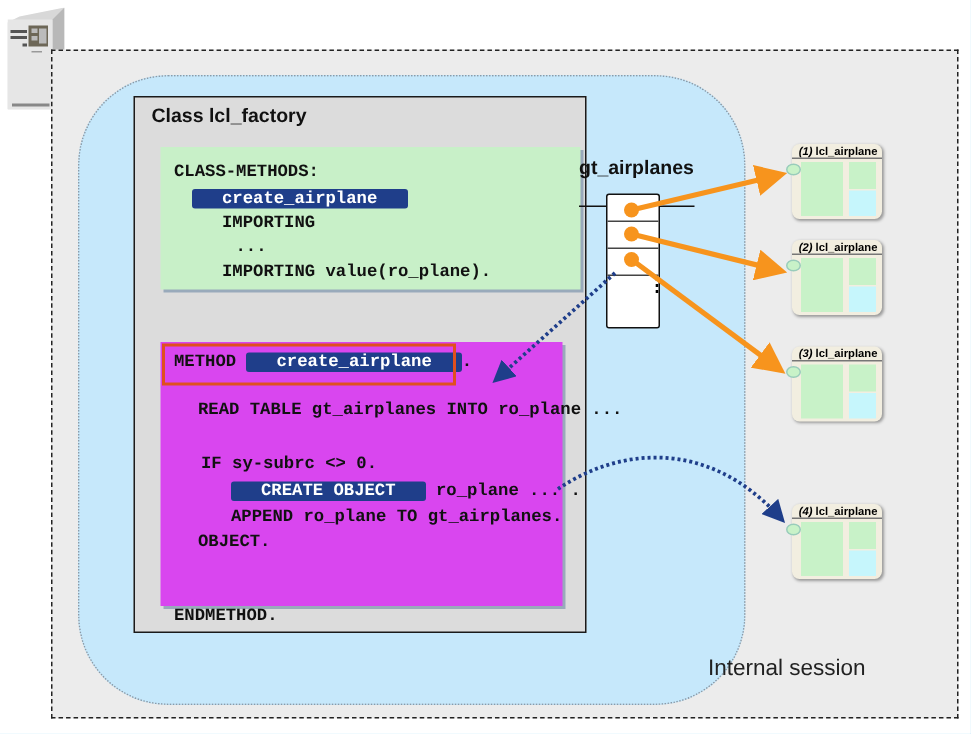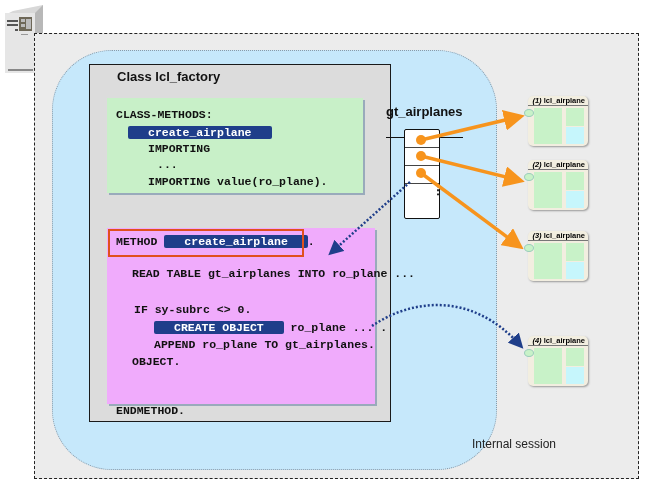--- a/index.html
+++ b/index.html
@@ -1,26 +1,26 @@
 <!DOCTYPE html>
 <html><head>
 <meta charset="utf-8">
 <style>
   html, body { margin:0; padding:0; background:#ffffff; }
   body { width:647px; height:489px; position:relative; overflow:hidden; font-family:"Liberation Sans", sans-serif; }
   .abs { position:absolute; }
   #server { left:5px; top:5px; width:38px; height:68px; }
   #outer { left:34px; top:33px; width:605px; height:446px; background:#ececec; border:1.5px dashed #222; box-sizing:border-box; }
   #session-bg { left:52px; top:50px; width:445px; height:420px; background:#c6e8fb; border:1px dotted #8a9aa8; border-radius:60px; box-sizing:border-box; }
-  #session-label { left:472px; top:437px; font-size:12px; color:#222; }
+  #session-label { left:472px; top:437px; font-size:15px; color:#222; }
   #class-box { left:89px; top:64px; width:302px; height:358px; background:#dcdcdc; border:1.5px solid #1a1a1a; box-sizing:border-box; }
-  #class-title { left:101px; top:69px; font-size:13px; font-weight:bold; color:#111;margin-left:16px; }
+  #class-title { left:101px; top:69px; font-size:13px; font-weight:bold; color:#111; }
   .code { font-family:"Liberation Mono", monospace; font-weight:bold; font-size:11.5px; color:#111; white-space:pre; line-height:18px; }
-  #def-box { left:107px; top:98px; width:256px; height:95px; background:#c8f0c8; box-shadow:2px 2px 0 #9ab; }
-  #impl-box { left:107px; top:228px; width:268px; height:176px; background:#f0abfc; box-shadow:2px 2px 0 #9ab; }
+  #def-box { left:107px; top:98px; width:280px; height:95px; background:#c8f0c8; box-shadow:2px 2px 0 #9ab; }
+  #impl-box { left:107px; top:228px; width:268px; height:176px; background:#d946ef; box-shadow:2px 2px 0 #9ab; }
   .hl { background:#1f3e8a; color:#fff; padding:0 20px; border-radius:2px; }
   #method-frame { left:108px; top:229px; width:196px; height:28px; border:2px solid #e0501e; box-sizing:border-box; }
   #gt-label { left:386px; top:104px; font-size:13px; font-weight:bold; color:#111; border-bottom:1.5px solid #111; padding-bottom:18px; }
   #gt-table { left:404px; top:129px; width:36px; height:90px; background:#fff; border:1.5px solid #111; box-sizing:border-box; border-radius:2px; }
   .gt-row { height:17px; border-bottom:1.2px solid #444; }
   #gt-dots { left:432px; top:188px; font-size:12px; font-weight:bold; line-height:5px; width:4px; }
   .obj { position:absolute; width:60px; height:50px; background:#f2eee0; border-radius:5px; box-shadow:1px 1px 2px #999; }
   .obj-title { position:absolute; left:0; top:0; width:60px; height:10px; font-size:7.5px; font-weight:bold; text-align:right; padding-right:3px; box-sizing:border-box; border-bottom:1.5px solid #777; white-space:nowrap; }
   .obj-title i { font-style:italic; }
   .obj-left { position:absolute; left:6px; top:12px; width:28px; height:36px; background:#c8f2c8; }

